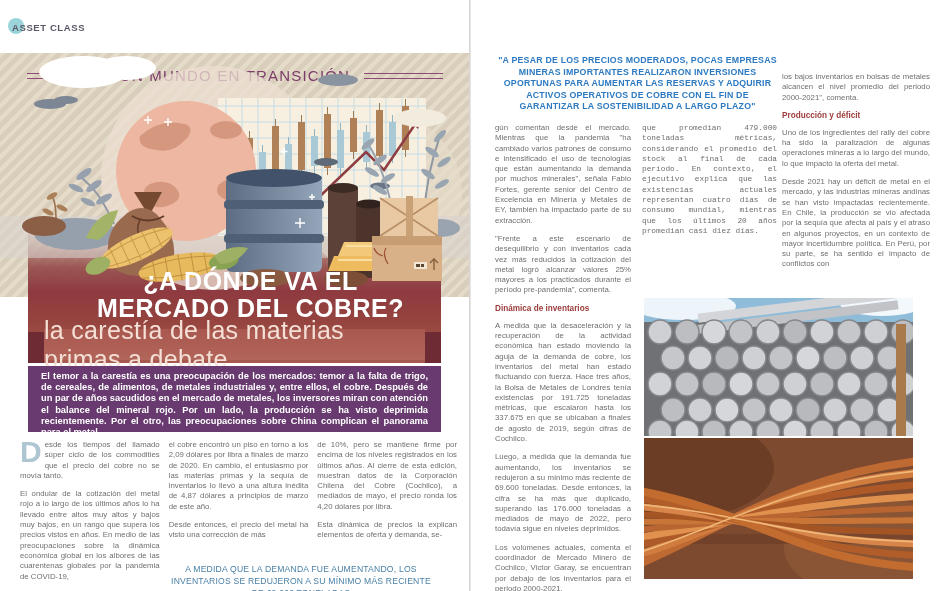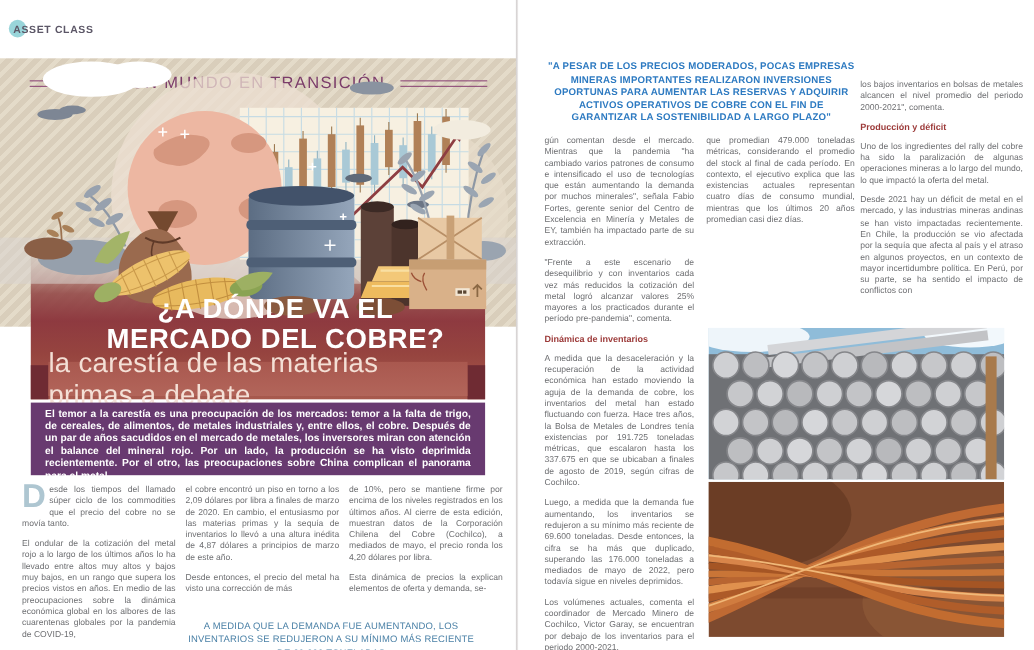--- a/index.html
+++ b/index.html
@@ -52,21 +52,21 @@
   .bodytext, .col p, .rcol p{font-size:7.8px;line-height:10.3px;color:#6e6f72;text-align:justify;margin:0 0 8px 0;}
   .dropcap{float:left;font-size:30px;line-height:24px;font-weight:bold;color:#aec6d1;padding-right:3px;}
   .callout{position:absolute;left:170px;top:552px;width:262px;text-align:center;z-index:6;
            color:#4a80a6;font-weight:normal;font-size:8.6px;line-height:12px;letter-spacing:.2px;}
 
   
   .quote{position:absolute;left:25px;top:44px;width:285px;text-align:center;color:#2d7ac1;
          font-weight:bold;font-size:8.8px;line-height:11.5px;letter-spacing:.2px;}
   .rcol{position:absolute;top:112px;}
   .rcol1{left:25px;width:136px;}
-  .rcol2{left:172px;width:135px;}
+  .rcol2{left:172px;width:135px;font-family:Liberation Mono, monospace;}
   .rcol3{left:312px;top:46px;width:148px;margin-top:15px;}
   .colhead{font-size:8.2px;font-weight:bold;color:#9c3a39;margin:2px 0 8px 0;}
   .photo{position:absolute;left:174px;width:269px;overflow:hidden;z-index:10;background:#fff;}
   .photo svg{display:block;}
   .photo-rods{top:287px;height:138px;}
   .photo-copper{top:427px;height:141px;}
 </style>
 </head>
 <body>
 

